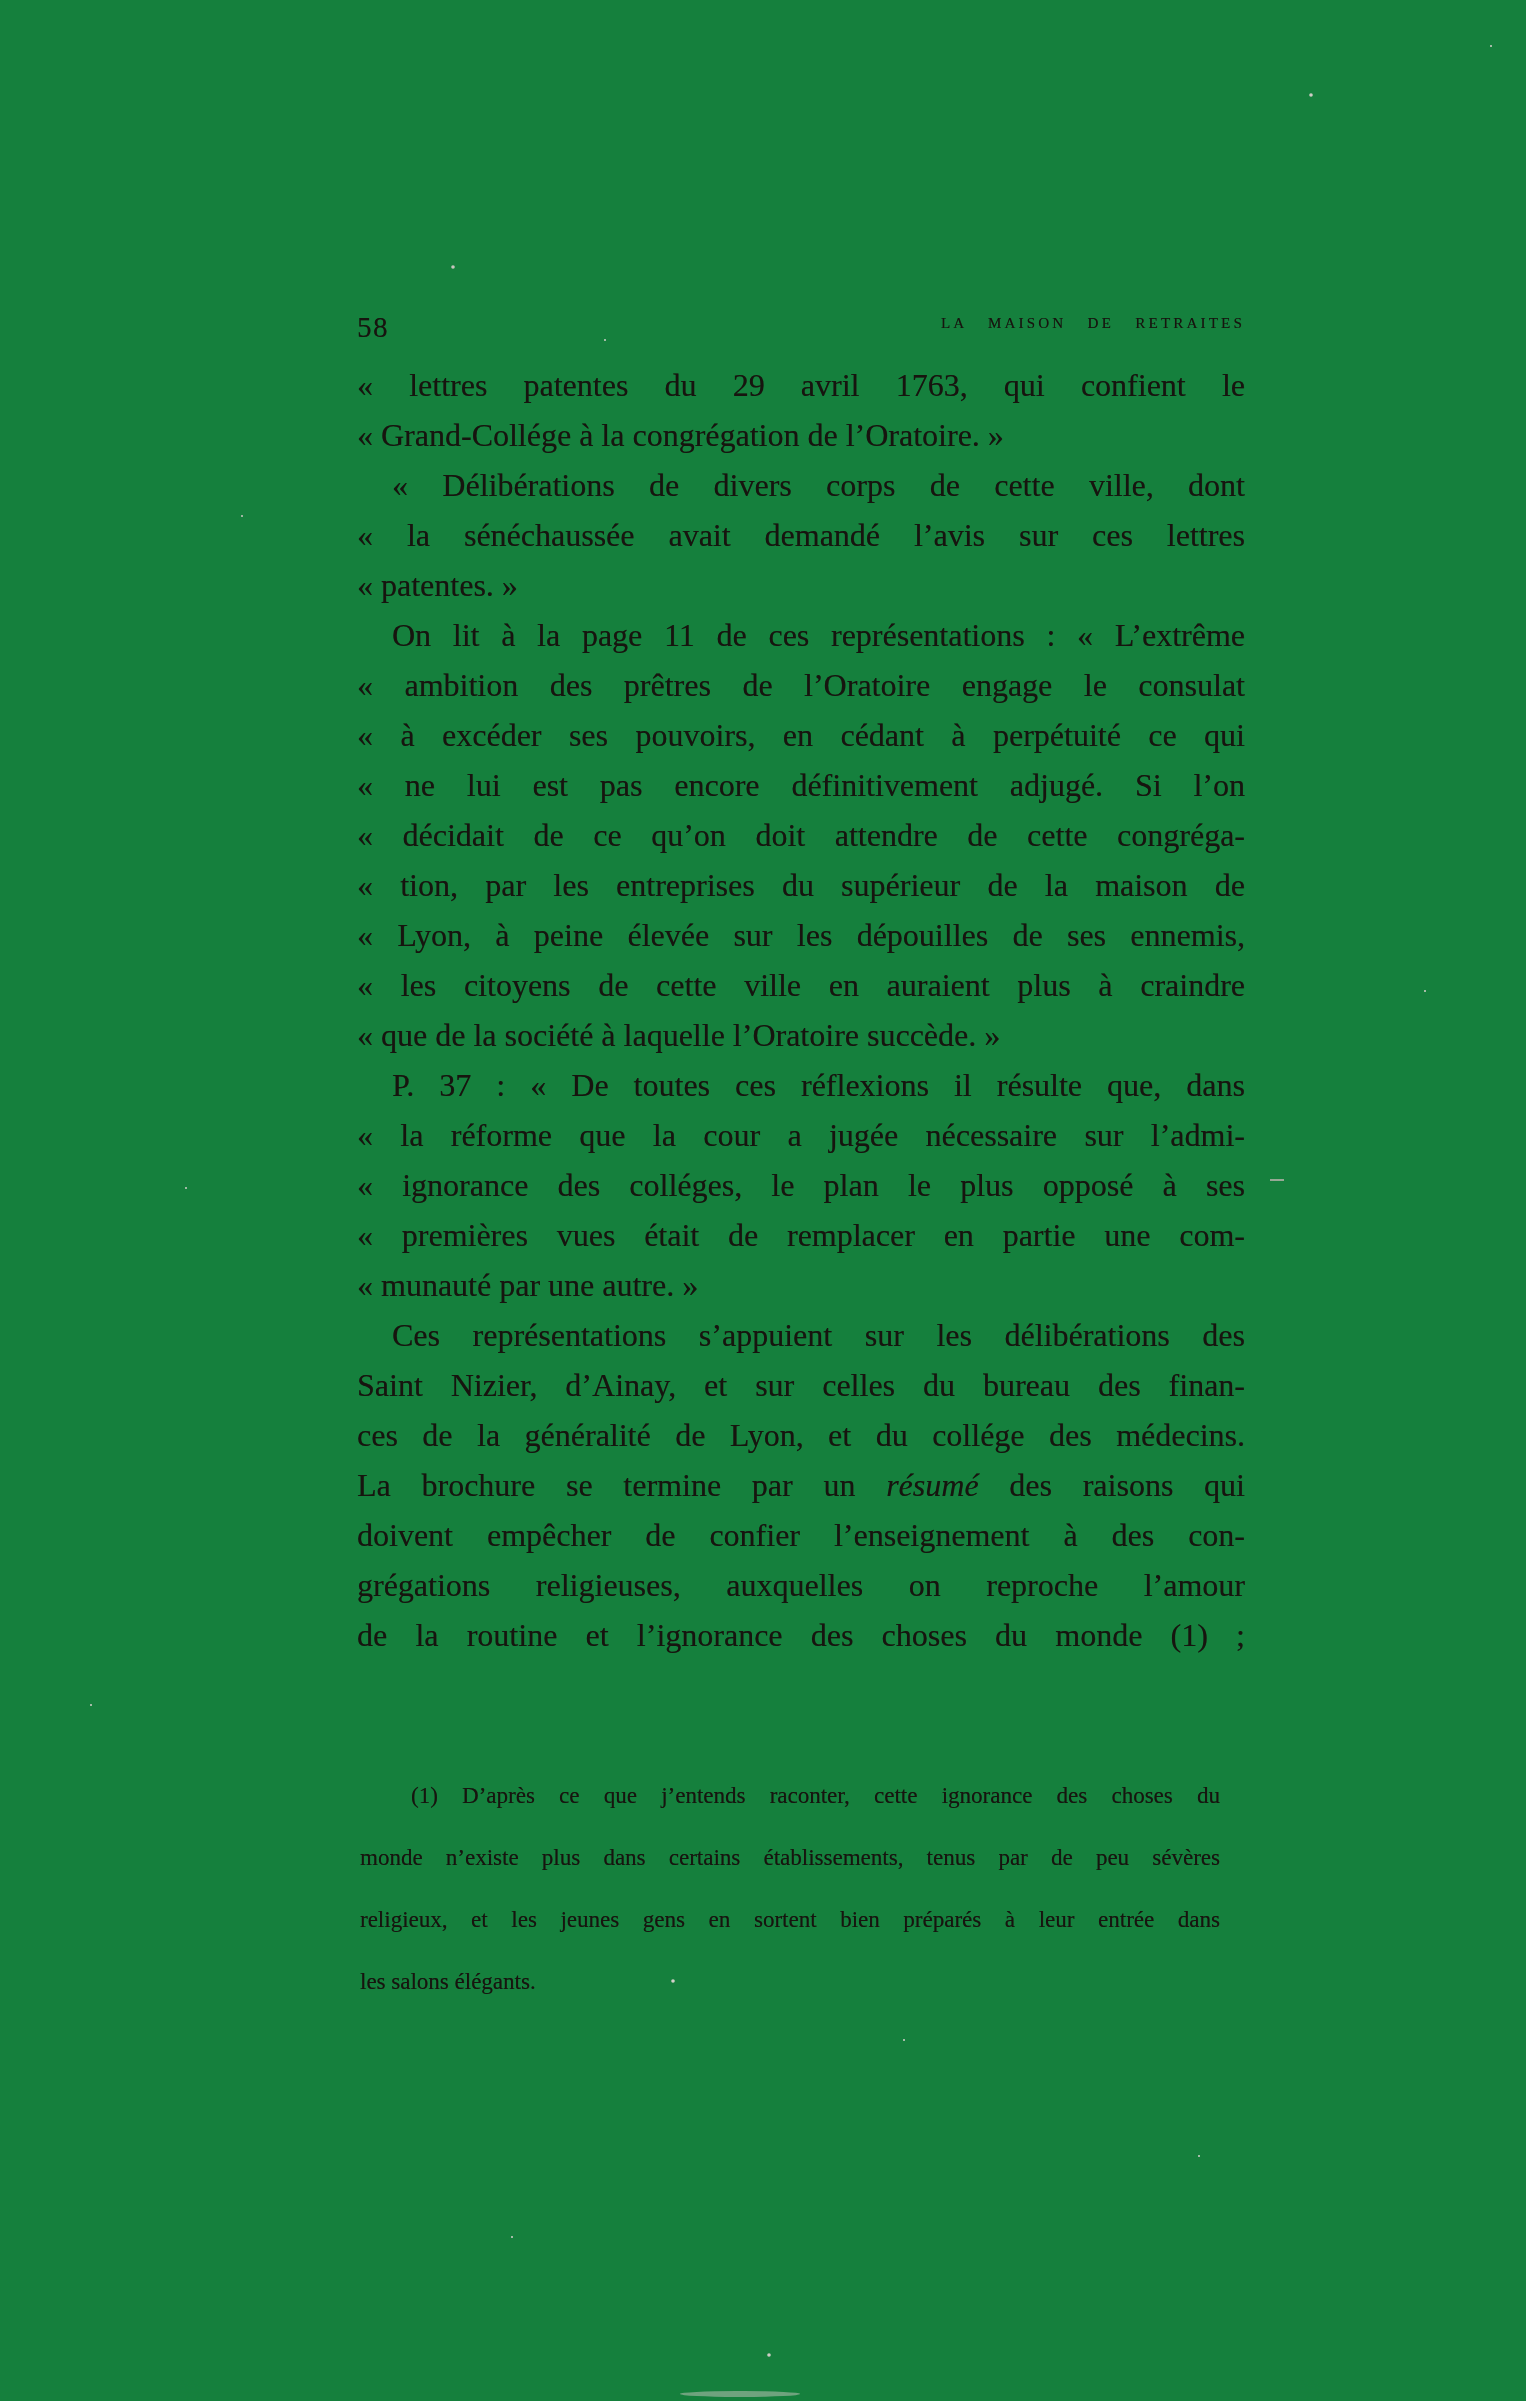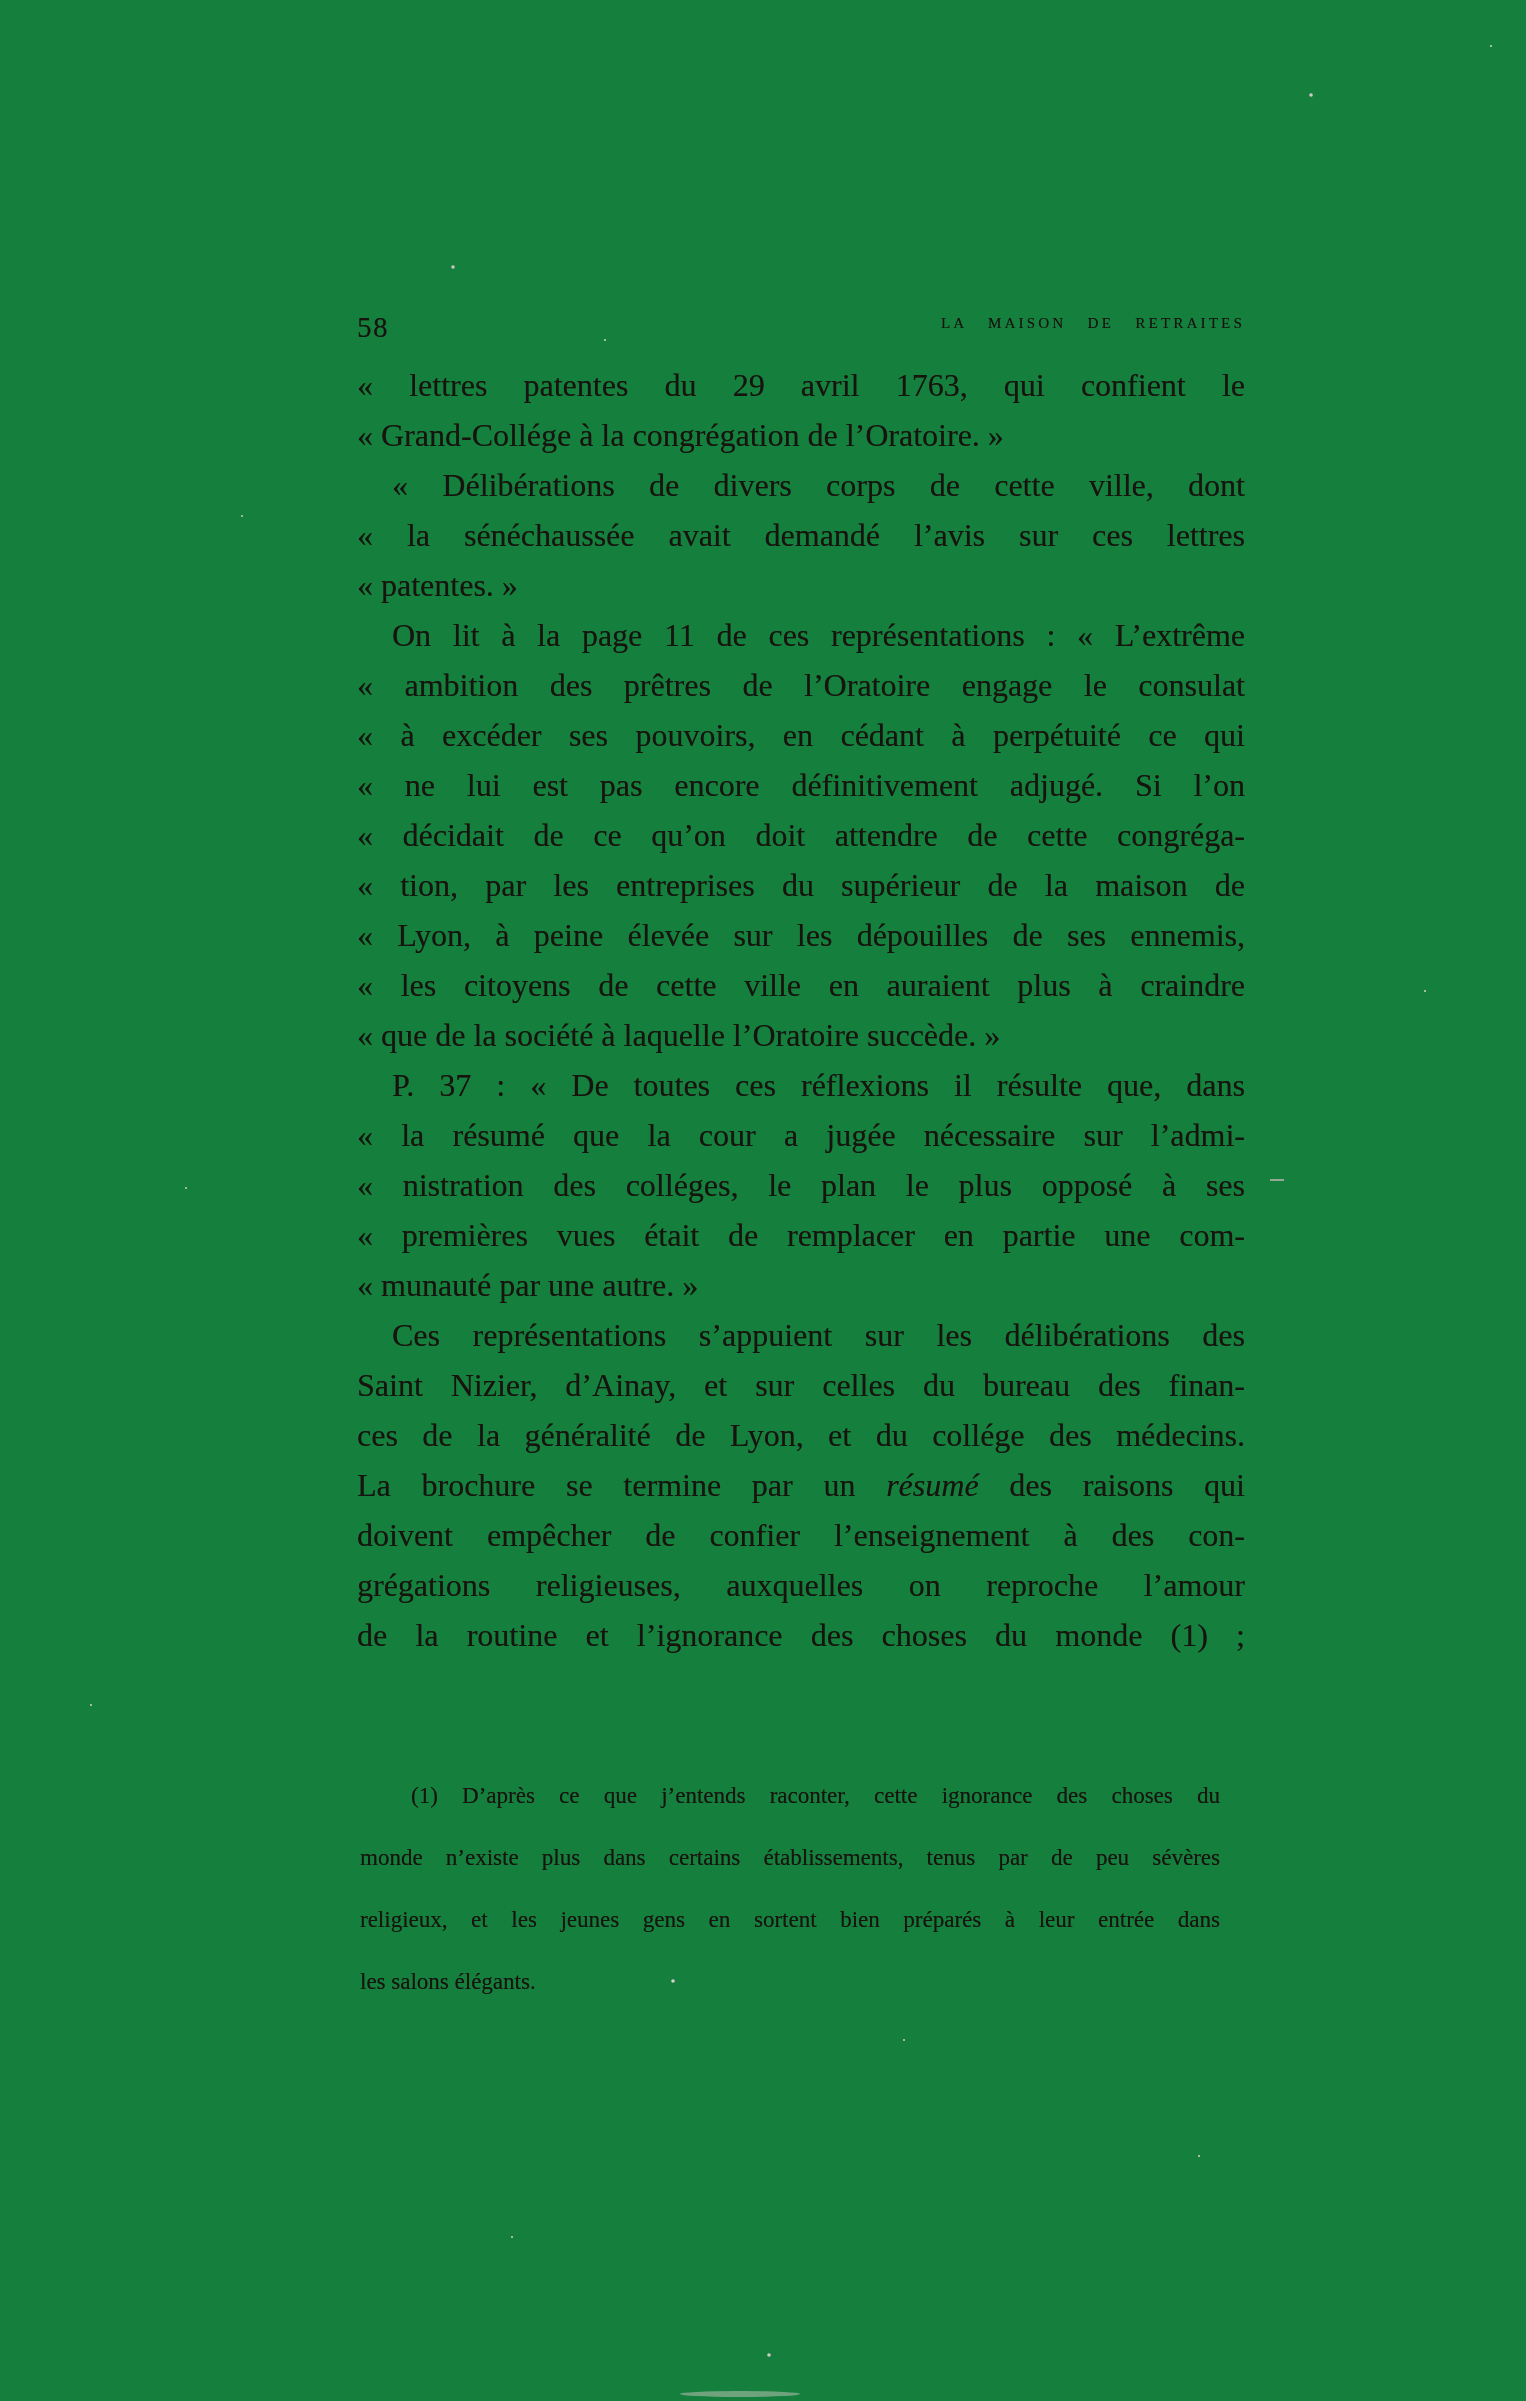--- a/index.html
+++ b/index.html
@@ -140,23 +140,23 @@
       <p class="line"><span>« tion, par les entreprises du supérieur de la maison de</span><em></em><span></span></p>
 
       <p class="line"><span>« Lyon, à peine élevée sur les dépouilles de ses ennemis,</span><em></em><span></span></p>
 
       <p class="line"><span>« les citoyens de cette ville en auraient plus à craindre</span><em></em><span></span></p>
 
       <p class="line end"><span>« que de la société à laquelle l’Oratoire succède. »</span><em></em><span></span></p>
 
       <p class="line indent"><span>P. 37 : « De toutes ces réflexions il résulte que, dans</span><em></em><span></span></p>
 
-      <p class="line"><span>« la résumé que la cour a jugée nécessaire sur l’admi-</span><em></em><span></span></p>
+      <p class="line"><span>« la réforme que la cour a jugée nécessaire sur l’admi-</span><em></em><span></span></p>
 
-      <p class="line"><span>« nistration des colléges, le plan le plus opposé à ses</span><em></em><span></span></p>
+      <p class="line"><span>« ignorance des colléges, le plan le plus opposé à ses</span><em></em><span></span></p>
 
       <p class="line"><span>« premières vues était de remplacer en partie une com-</span><em></em><span></span></p>
 
       <p class="line end"><span>« munauté par une autre. »</span><em></em><span></span></p>
 
       <p class="line indent"><span>Ces représentations s’appuient sur les délibérations des</span><em></em><span></span></p>
 
 
       <p class="line"><span>Saint Nizier, d’Ainay, et sur celles du bureau des finan-</span><em></em><span></span></p>
 

